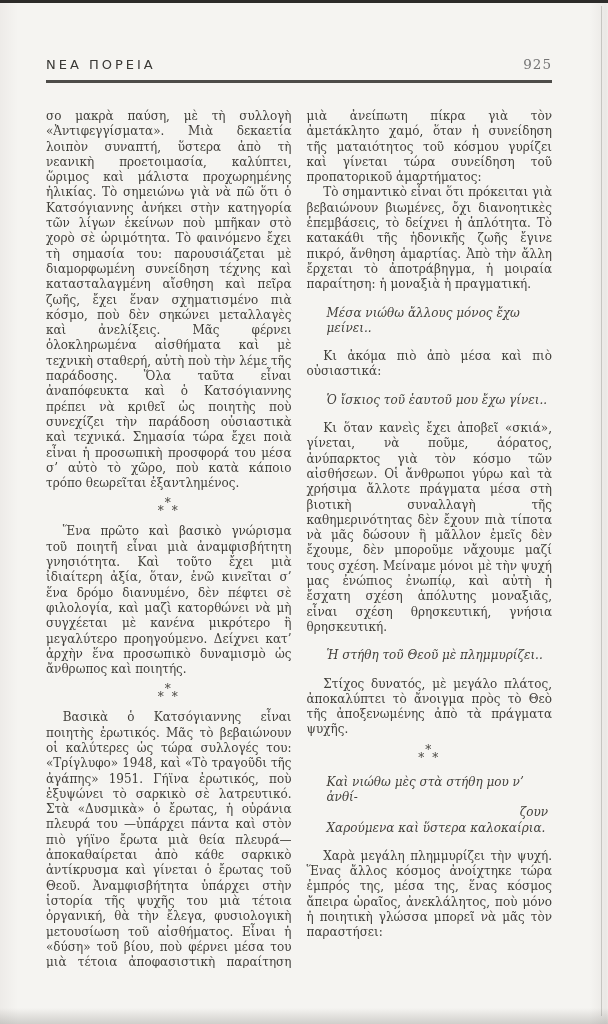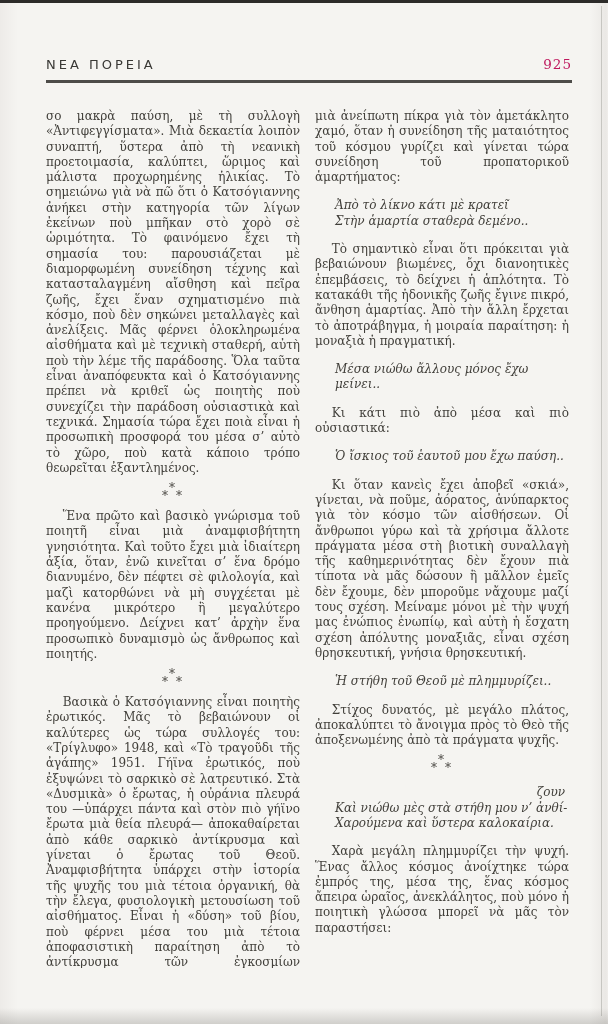--- a/index.html
+++ b/index.html
@@ -8,27 +8,27 @@
     background:linear-gradient(90deg,#edebe8 0px,#f5f4f1 18px,#f5f4f1 590px,#eae8e5 606px,#f0eeeb 608px);
     font-family:"DejaVu Serif",serif;
     color:#413f3a;
     position:relative;
     overflow:hidden;
   }
   .scan-top-edge{position:absolute;top:0;left:0;width:608px;height:3px;background:#2c2b29;}
   .scan-right-line{position:absolute;top:6px;right:6px;width:1px;height:1010px;background:rgba(110,108,102,.30);}
   .scan-bottom-shade{position:absolute;bottom:0;left:0;width:608px;height:16px;
     background:linear-gradient(to bottom,rgba(0,0,0,0),rgba(75,73,68,.22));}
-  .page{padding:56px 36px 0 46px;position:relative;height:968px;box-sizing:border-box;overflow:hidden;}
+  .page{padding:56px 56px 0 46px;position:relative;height:968px;box-sizing:border-box;overflow:hidden;}
   .masthead{display:flex;justify-content:space-between;align-items:baseline;}
   .journal-title{
     font-family:"DejaVu Sans","Liberation Sans",sans-serif;
     font-size:13px;letter-spacing:3px;color:#393835;font-weight:500;
   }
-  .page-number{font-size:13.5px;color:#be185d;letter-spacing:1px;}
+  .page-number{font-size:13.5px;color:#737373;letter-spacing:1px;}
   .header-rule{height:2px;background:#4d4c49;margin-top:8px;border-bottom:1px solid rgba(77,76,73,.35);}
   .columns{display:flex;gap:15px;margin-top:26px;}
   .col{width:254px;font-size:12px;line-height:15.3px;text-align:justify;}
   .p{margin:0;text-indent:1.4em;}
   .p.cont{text-indent:0;}
   .verse{margin:13px 0 13px 20px;text-align:left;font-style:italic;}
   .verse .vline{display:block;}
   .verse .vline.right{text-align:right;margin-right:4px;}
   .asterism{text-align:center;margin:8px 0 9px 0;color:#46443f;font-style:normal;}
   .asterism .ast-row{display:block;font-size:12px;line-height:8px;letter-spacing:2px;font-family:"DejaVu Serif",serif;}
@@ -55,44 +55,40 @@
         </div>
         <p class="p">Ἕνα πρῶτο καὶ βασικὸ γνώρισμα τοῦ ποιητῆ εἶναι μιὰ ἀναμφισβήτητη γνησιότητα. Καὶ τοῦτο ἔχει μιὰ ἰδιαίτερη ἀξία, ὅταν, ἐνῶ κινεῖται σ’ ἕνα δρόμο διανυμένο, δὲν πέφτει σὲ φιλολογία, καὶ μαζὶ κατορθώνει νὰ μὴ συγχέεται μὲ κανένα μικρότερο ἢ μεγαλύτερο προηγούμενο. Δείχνει κατ’ ἀρχὴν ἕνα προσωπικὸ δυναμισμὸ ὡς ἄνθρωπος καὶ ποιητής.</p>
         <div class="asterism">
           <span class="ast-row">*</span>
           <span class="ast-row">* *</span>
         </div>
         <p class="p">Βασικὰ ὁ Κατσόγιαννης εἶναι ποιητὴς ἐρωτικός. Μᾶς τὸ βεβαιώνουν οἱ καλύτερες ὡς τώρα συλλογές του: «Τρίγλυφο» 1948, καὶ «Τὸ τραγοῦδι τῆς ἀγάπης» 1951. Γήϊνα ἐρωτικός, ποὺ ἐξυψώνει τὸ σαρκικὸ σὲ λατρευτικό. Στὰ «Δυσμικὰ» ὁ ἔρωτας, ἡ οὐράνια πλευρά του —ὑπάρχει πάντα καὶ στὸν πιὸ γήϊνο ἔρωτα μιὰ θεία πλευρά— ἀποκαθαίρεται ἀπὸ κάθε σαρκικὸ ἀντίκρυσμα καὶ γίνεται ὁ ἔρωτας τοῦ Θεοῦ. Ἀναμφισβήτητα ὑπάρχει στὴν ἱστορία τῆς ψυχῆς του μιὰ τέτοια ὀργανική, θὰ τὴν ἔλεγα, φυσιολογικὴ μετουσίωση τοῦ αἰσθήματος. Εἶναι ἡ «δύση» τοῦ βίου, ποὺ φέρνει μέσα του μιὰ τέτοια ἀποφασιστικὴ παραίτηση ἀπὸ τὸ ἀντίκρυσμα τῶν ἐγκοσμίων ματαιοτήτων καὶ στροφὴ τοῦ βλέμματος πρὸς τὸ μυστικὸ καὶ ἀόρατο.</p>
       </div>
     <div class="col">
         <p class="p cont">μιὰ ἀνείπωτη πίκρα γιὰ τὸν ἀμετάκλητο χαμό, ὅταν ἡ συνείδηση τῆς ματαιότητος τοῦ κόσμου γυρίζει καὶ γίνεται τώρα συνείδηση τοῦ προπατορικοῦ ἁμαρτήματος:</p>
-        <div class="verse">
-          <span class="vline">Ἀπὸ τὸ λίκνο κάτι μὲ κρατεῖ</span>
-          <span class="vline">Στὴν ἁμαρτία σταθερὰ δεμένο..</span>
-        </div>
         <p class="p">Τὸ σημαντικὸ εἶναι ὅτι πρόκειται γιὰ βεβαιώνουν βιωμένες, ὄχι διανοητικὲς ἐπεμβάσεις, τὸ δείχνει ἡ ἁπλότητα. Τὸ κατακάθι τῆς ἡδονικῆς ζωῆς ἔγινε πικρό, ἄνθηση ἁμαρτίας. Ἀπὸ τὴν ἄλλη ἔρχεται τὸ ἀποτράβηγμα, ἡ μοιραία παραίτηση: ἡ μοναξιὰ ἡ πραγματική.</p>
         <div class="verse">
           <span class="vline">Μέσα νιώθω ἄλλους μόνος ἔχω μείνει..</span>
         </div>
-        <p class="p">Κι κάτι πιὸ ἀπὸ μέσα καὶ πιὸ οὐσιαστικά:</p>
+        <p class="p">Κι ἀκόμα πιὸ ἀπὸ μέσα καὶ πιὸ οὐσιαστικά:</p>
         <div class="verse">
-          <span class="vline">Ὁ ἴσκιος τοῦ ἑαυτοῦ μου ἔχω παύση..</span>
+          <span class="vline">Ὁ ἴσκιος τοῦ ἑαυτοῦ μου ἔχω γίνει..</span>
         </div>
         <p class="p">Κι ὅταν κανεὶς ἔχει ἀποβεῖ «σκιά», γίνεται, νὰ ποῦμε, ἀόρατος, ἀνύπαρκτος γιὰ τὸν κόσμο τῶν αἰσθήσεων. Οἱ ἄνθρωποι γύρω καὶ τὰ χρήσιμα ἄλλοτε πράγματα μέσα στὴ βιοτικὴ συναλλαγὴ τῆς καθημερινότητας δὲν ἔχουν πιὰ τίποτα νὰ μᾶς δώσουν ἢ μᾶλλον ἐμεῖς δὲν ἔχουμε, δὲν μποροῦμε νἄχουμε μαζί τους σχέση. Μείναμε μόνοι μὲ τὴν ψυχή μας ἐνώπιος ἐνωπίῳ, καὶ αὐτὴ ἡ ἔσχατη σχέση ἀπόλυτης μοναξιᾶς, εἶναι σχέση θρησκευτική, γνήσια θρησκευτική.</p>
         <div class="verse">
           <span class="vline">Ἡ στήθη τοῦ Θεοῦ μὲ πλημμυρίζει..</span>
         </div>
         <p class="p">Στίχος δυνατός, μὲ μεγάλο πλάτος, ἀποκαλύπτει τὸ ἄνοιγμα πρὸς τὸ Θεὸ τῆς ἀποξενωμένης ἀπὸ τὰ πράγματα ψυχῆς.</p>
         <div class="asterism">
           <span class="ast-row">*</span>
           <span class="ast-row">* *</span>
         </div>
         <div class="verse">
+          <span class="vline">Καὶ νιώθω μὲς στὰ στήθη μου ν’ ἀνθί-</span>
           <span class="vline right">ζουν</span>
-          <span class="vline">Καὶ νιώθω μὲς στὰ στήθη μου ν’ ἀνθί-</span>
           <span class="vline">Χαρούμενα καὶ ὕστερα καλοκαίρια.</span>
         </div>
         <p class="p">Χαρὰ μεγάλη πλημμυρίζει τὴν ψυχή. Ἕνας ἄλλος κόσμος ἀνοίχτηκε τώρα ἐμπρός της, μέσα της, ἕνας κόσμος ἄπειρα ὡραῖος, ἀνεκλάλητος, ποὺ μόνο ἡ ποιητικὴ γλώσσα μπορεῖ νὰ μᾶς τὸν παραστήσει:</p>
       </div>
   </div>
 </div>
 
 <div class="scan-bottom-shade"></div>
 
 </body></html>

